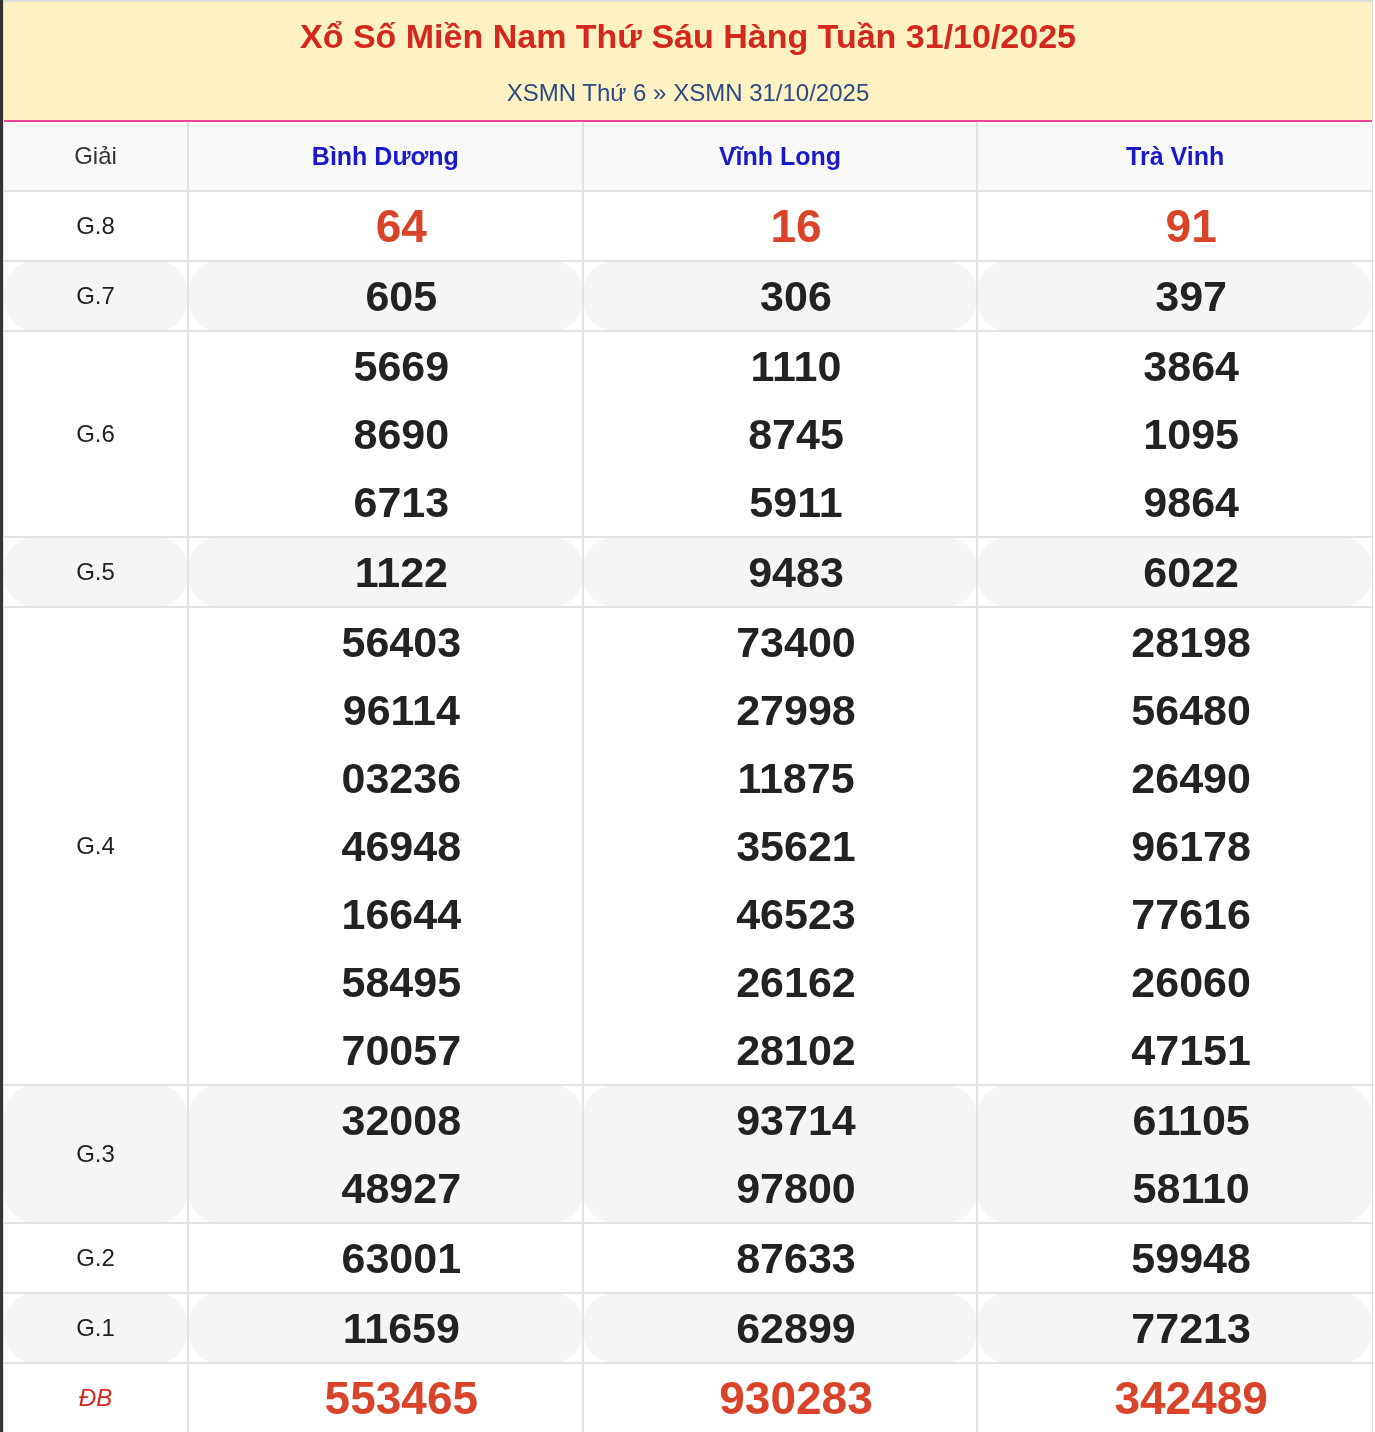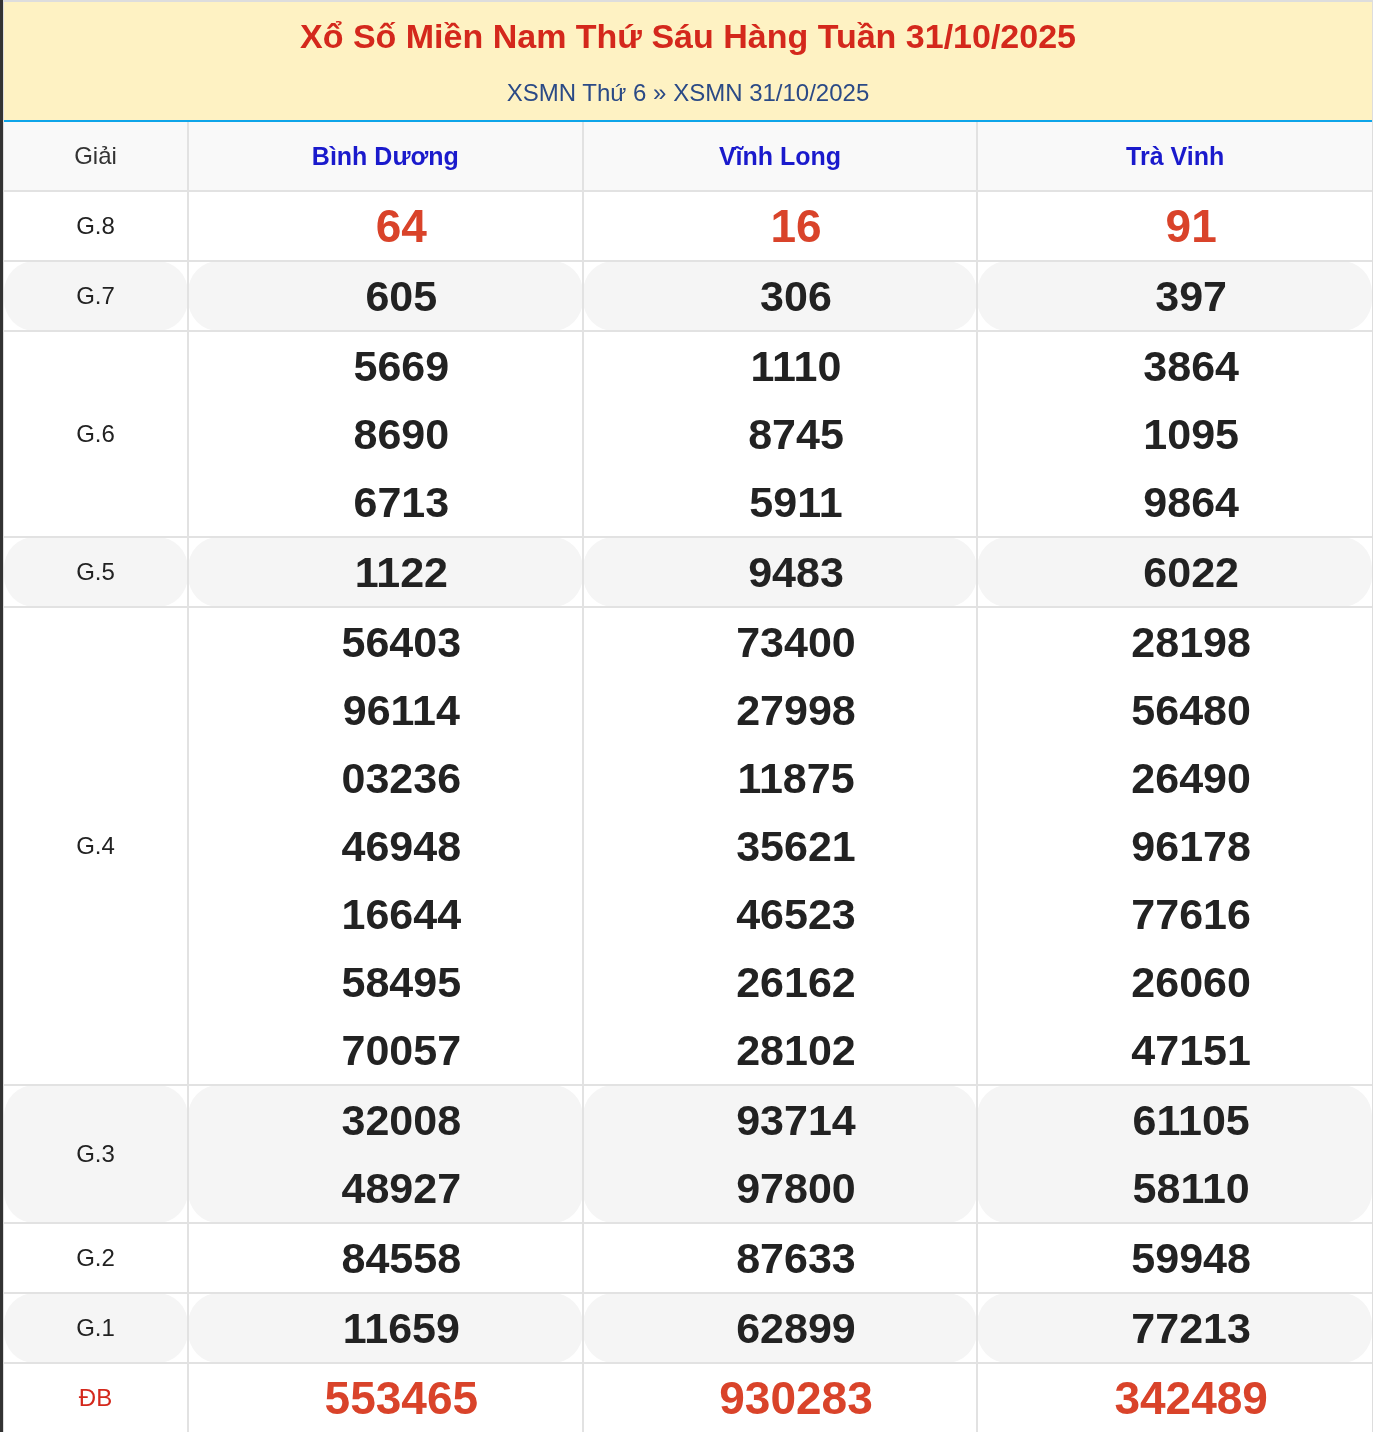--- a/index.html
+++ b/index.html
@@ -1,31 +1,31 @@
 <!DOCTYPE html>
 <html><head>
   <meta charset="utf-8">
   <style>
     html, body { margin: 0; padding: 0; background: #ffffff; }
     body { width: 1375px; height: 1432px; overflow: hidden; position: relative; font-family: "Liberation Sans", sans-serif; }
     .leftedge { position: absolute; left: 0; top: 0; width: 3px; height: 1432px; background: #333; }
     .wrap { position: absolute; left: 3px; top: 0; width: 1370px; border: 1px solid #dddddd; border-top: 2px solid #dddddd; box-sizing: border-box; }
-    .header { background: #fef2c3; height: 120px; text-align: center; border-bottom: 2px solid #0ea5e9; box-sizing: border-box; }
+    .header { background: #fef2c3; height: 120px; text-align: center; border-bottom: 2px solid #ec4899; box-sizing: border-box; }
     .title { color: #d4281c; font-weight: bold; font-size: 34px; padding-top: 14px; line-height: 40px; }
     .sub { margin-top: 22px; font-size: 24px; color: #2b4a86; line-height: 30px; }
     .sub span { cursor: pointer; }
     table { border-collapse: collapse; width: 100%; table-layout: fixed; }
     td, th { border: 2px solid #e2e2e2; text-align: center; padding: 0; }
     tr:first-child th { border-top: none; }
     tr td:first-child, tr th:first-child { border-left: none; }
     tr td:last-child, tr th:last-child { border-right: none; }
     th { height: 68px; background: #f9f9f9; font-weight: bold; font-size: 25px; color: #1a1acc; }
     th.giai-h { color: #333; font-weight: normal; font-size: 24px; width: 183px; }
     td.label { font-size: 24px; color: #222; }
-    td.label.db { color: #d4281c; }
+    td.label.db { color: #d4281c; font-style: italic; }
     tr.alt td { background: #f5f5f5; border-radius: 31px; }
     .num { font-weight: bold; font-size: 43px; color: #222; line-height: 68px; font-family: "Liberation Sans", sans-serif; letter-spacing: 0px; padding-left: 32px; }
     .num.red { color: #d9432a; }
     .num.big { font-size: 46px; }
     .num.g8 { font-size: 46px; }
   </style>
 </head>
 <body>
 
 <div class="leftedge"></div>
@@ -144,21 +144,21 @@
             <div class="num">97800</div>
           </td>
           <td>
             <div class="num">61105</div>
             <div class="num">58110</div>
           </td>
         </tr>
         <tr>
           <td class="label">G.2</td>
           <td>
-            <div class="num">84558</div>
+            <div class="num">63001</div>
           </td>
           <td>
             <div class="num">87633</div>
           </td>
           <td>
             <div class="num">59948</div>
           </td>
         </tr>
         <tr class="alt">
           <td class="label">G.1</td>

